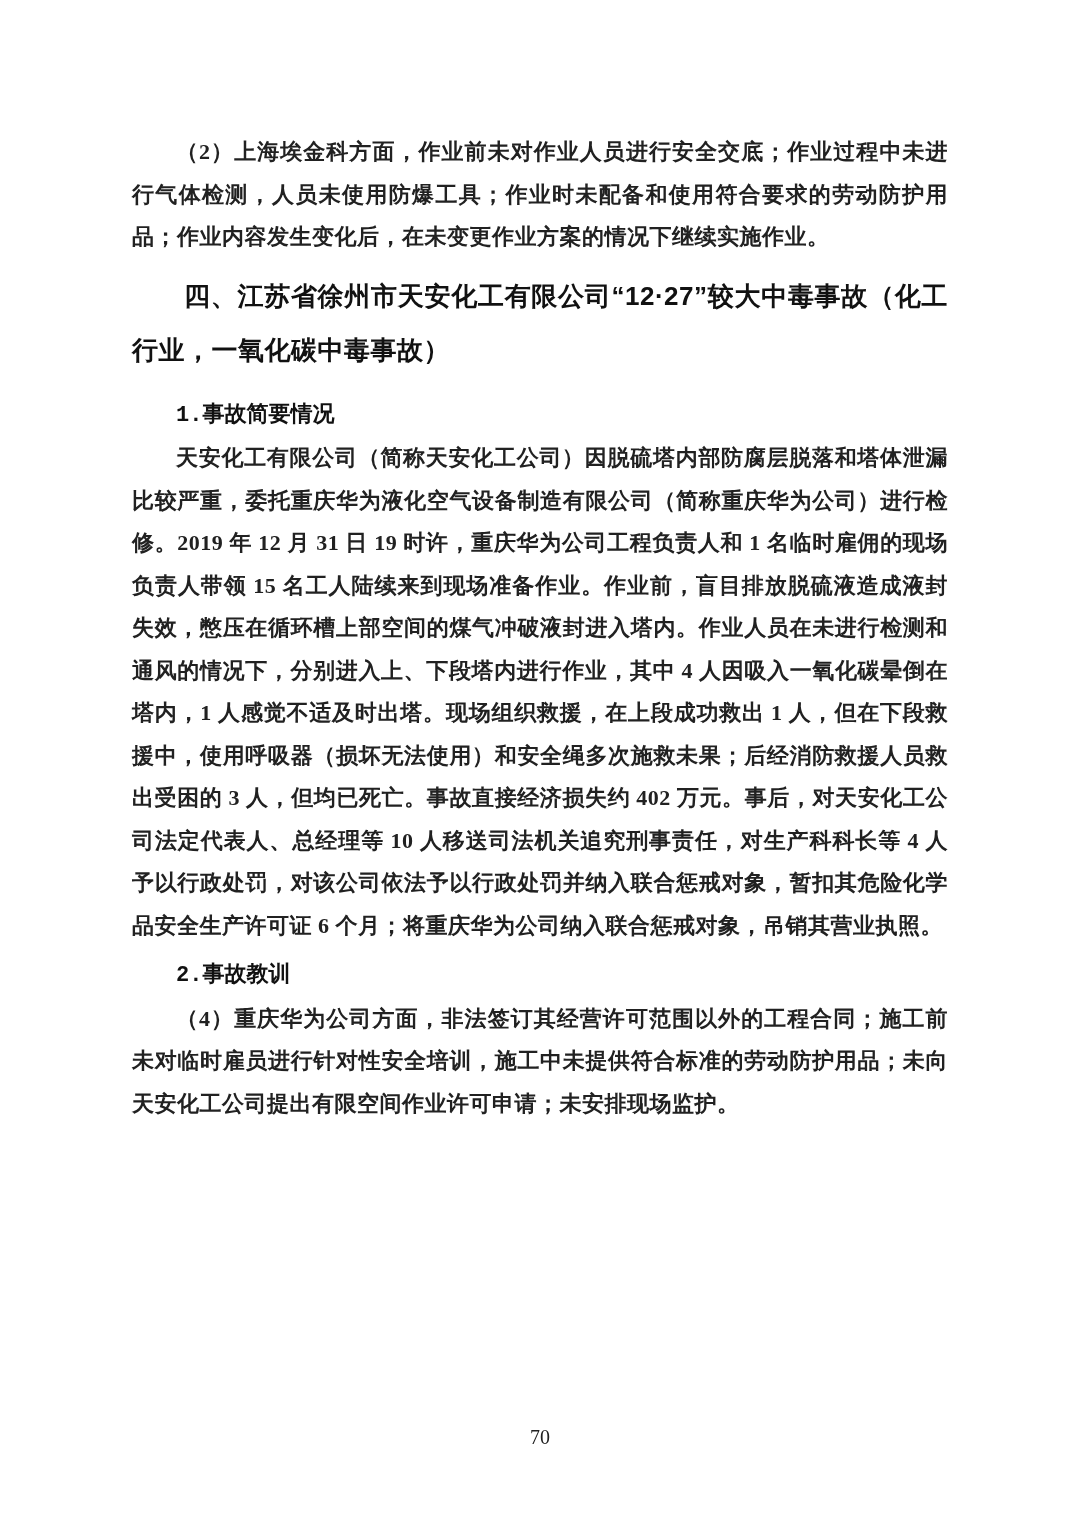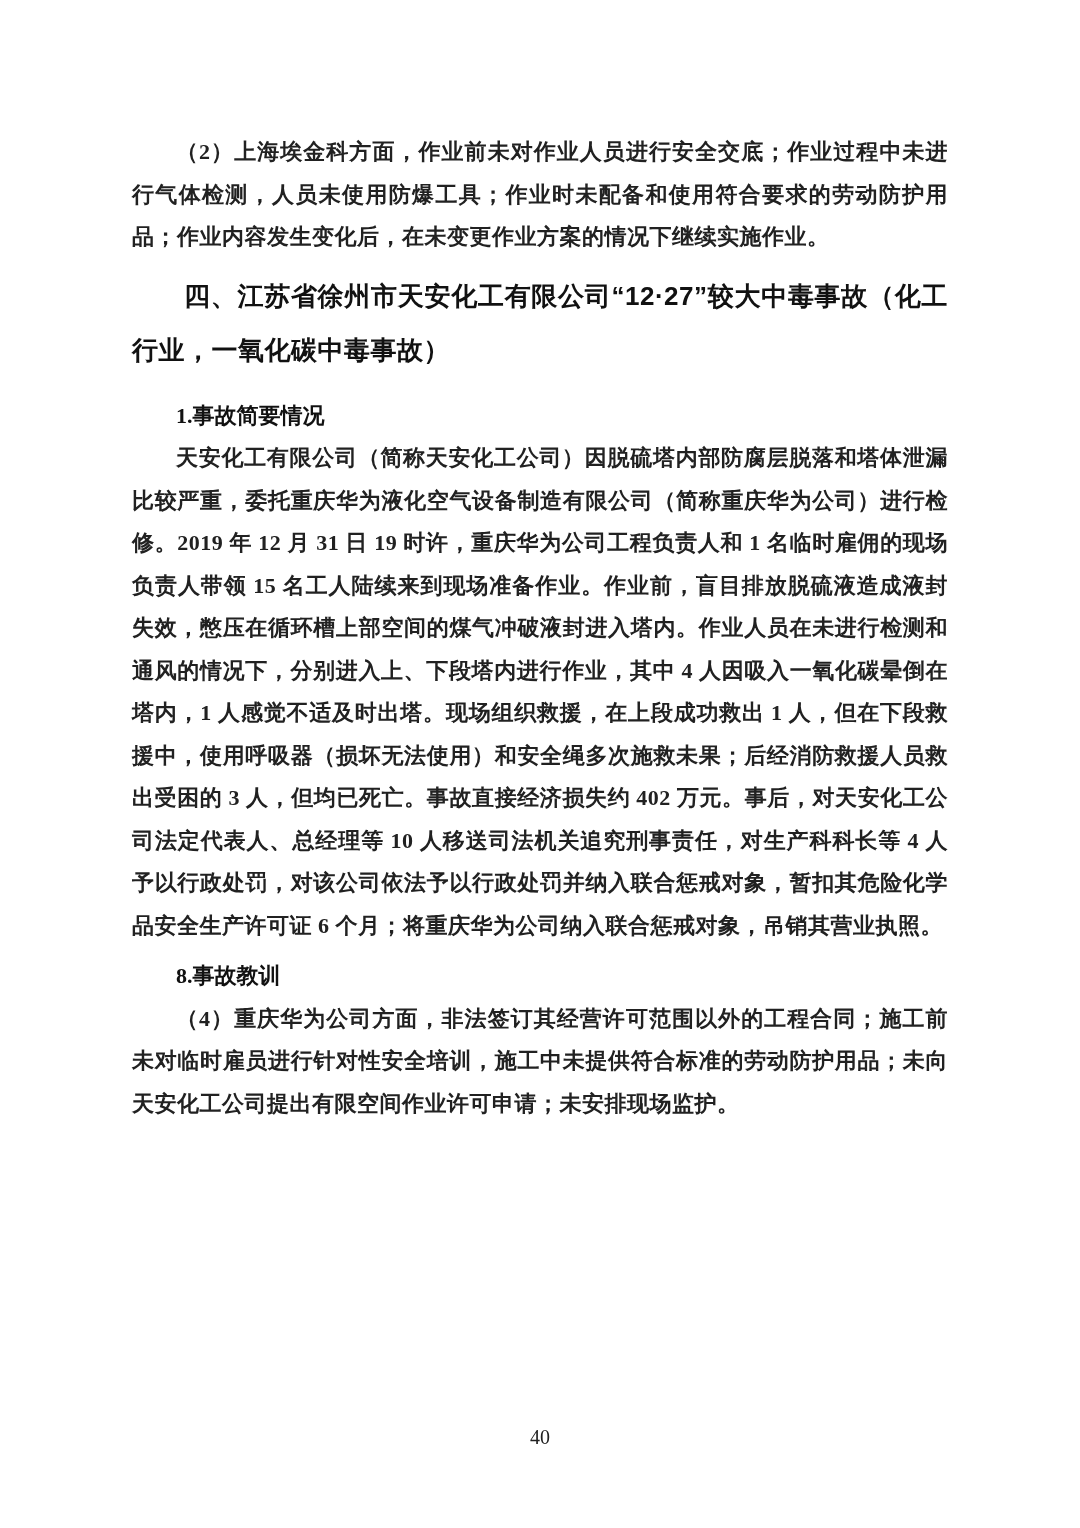--- a/index.html
+++ b/index.html
@@ -35,21 +35,21 @@
     font-weight: bold;
     font-size: 26px;
     line-height: 54px;
     color: #111111;
     margin: 10px 0 0 0;
     text-indent: 2em;
     text-align: justify;
     letter-spacing: 0.5px;
   }
   .subheading {
-    font-family: Liberation Serif, serif;
+    font-family: Liberation Mono, monospace;
     font-weight: bold;
     font-size: 22px;
     line-height: 42.5px;
     color: #111111;
     margin: 0;
     text-indent: 2em;
   }
   .subheading.sub1 { margin-top: 18px; }
   .subheading.sub2 { margin-top: 8px; }
   .page-footer {
@@ -70,20 +70,20 @@
 
 
   <p class="para indent">（2）上海埃金科方面，作业前未对作业人员进行安全交底；作业过程中未进行气体检测，人员未使用防爆工具；作业时未配备和使用符合要求的劳动防护用品；作业内容发生变化后，在未变更作业方案的情况下继续实施作业。</p>
 
   <h2 class="section-heading">四、江苏省徐州市天安化工有限公司“12·27”较大中毒事故（化工行业，一氧化碳中毒事故）</h2>
 
   <h3 class="subheading sub1">1.事故简要情况</h3>
 
   <p class="para indent">天安化工有限公司（简称天安化工公司）因脱硫塔内部防腐层脱落和塔体泄漏比较严重，委托重庆华为液化空气设备制造有限公司（简称重庆华为公司）进行检修。2019 年 12 月 31 日 19 时许，重庆华为公司工程负责人和 1 名临时雇佣的现场负责人带领 15 名工人陆续来到现场准备作业。作业前，盲目排放脱硫液造成液封失效，憋压在循环槽上部空间的煤气冲破液封进入塔内。作业人员在未进行检测和通风的情况下，分别进入上、下段塔内进行作业，其中 4 人因吸入一氧化碳晕倒在塔内，1 人感觉不适及时出塔。现场组织救援，在上段成功救出 1 人，但在下段救援中，使用呼吸器（损坏无法使用）和安全绳多次施救未果；后经消防救援人员救出受困的 3 人，但均已死亡。事故直接经济损失约 402 万元。事后，对天安化工公司法定代表人、总经理等 10 人移送司法机关追究刑事责任，对生产科科长等 4 人予以行政处罚，对该公司依法予以行政处罚并纳入联合惩戒对象，暂扣其危险化学品安全生产许可证 6 个月；将重庆华为公司纳入联合惩戒对象，吊销其营业执照。</p>
 
-  <h3 class="subheading sub2">8.事故教训</h3>
+  <h3 class="subheading sub2">2.事故教训</h3>
 
 
   <p class="para indent">（4）重庆华为公司方面，非法签订其经营许可范围以外的工程合同；施工前未对临时雇员进行针对性安全培训，施工中未提供符合标准的劳动防护用品；未向天安化工公司提出有限空间作业许可申请；未安排现场监护。</p>
 
 </div>
 
-<div class="page-footer">40</div>
+<div class="page-footer">70</div>
 
 </body></html>

